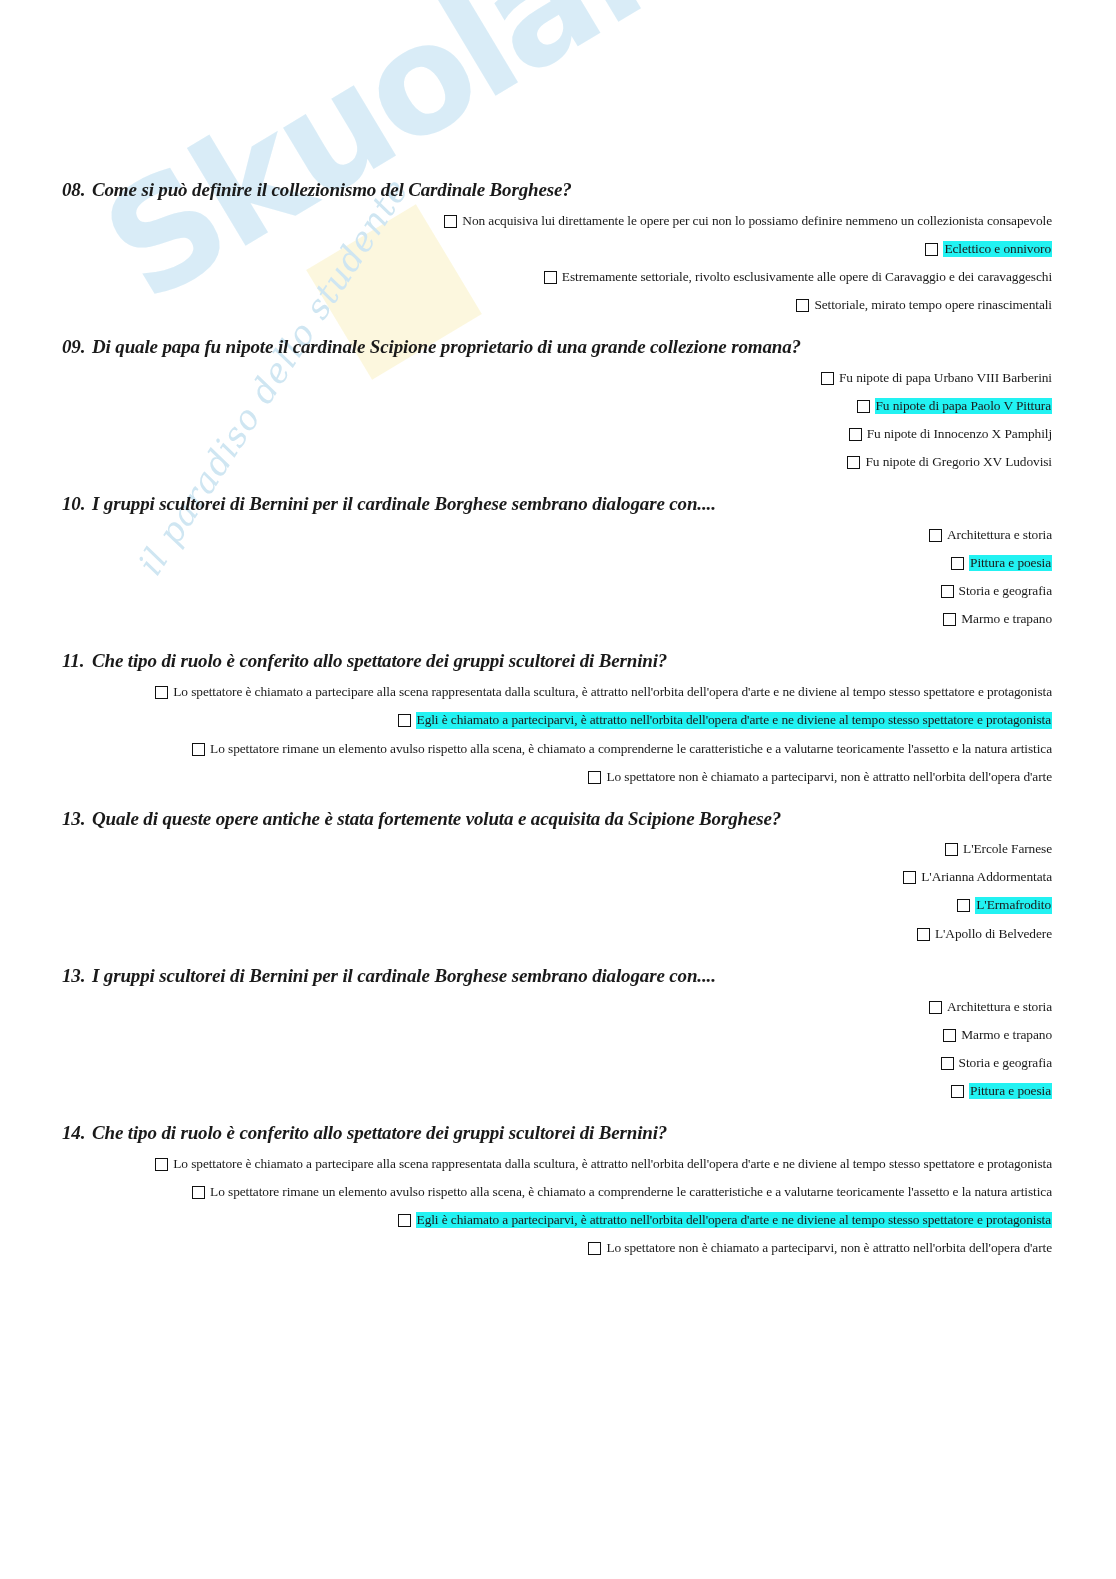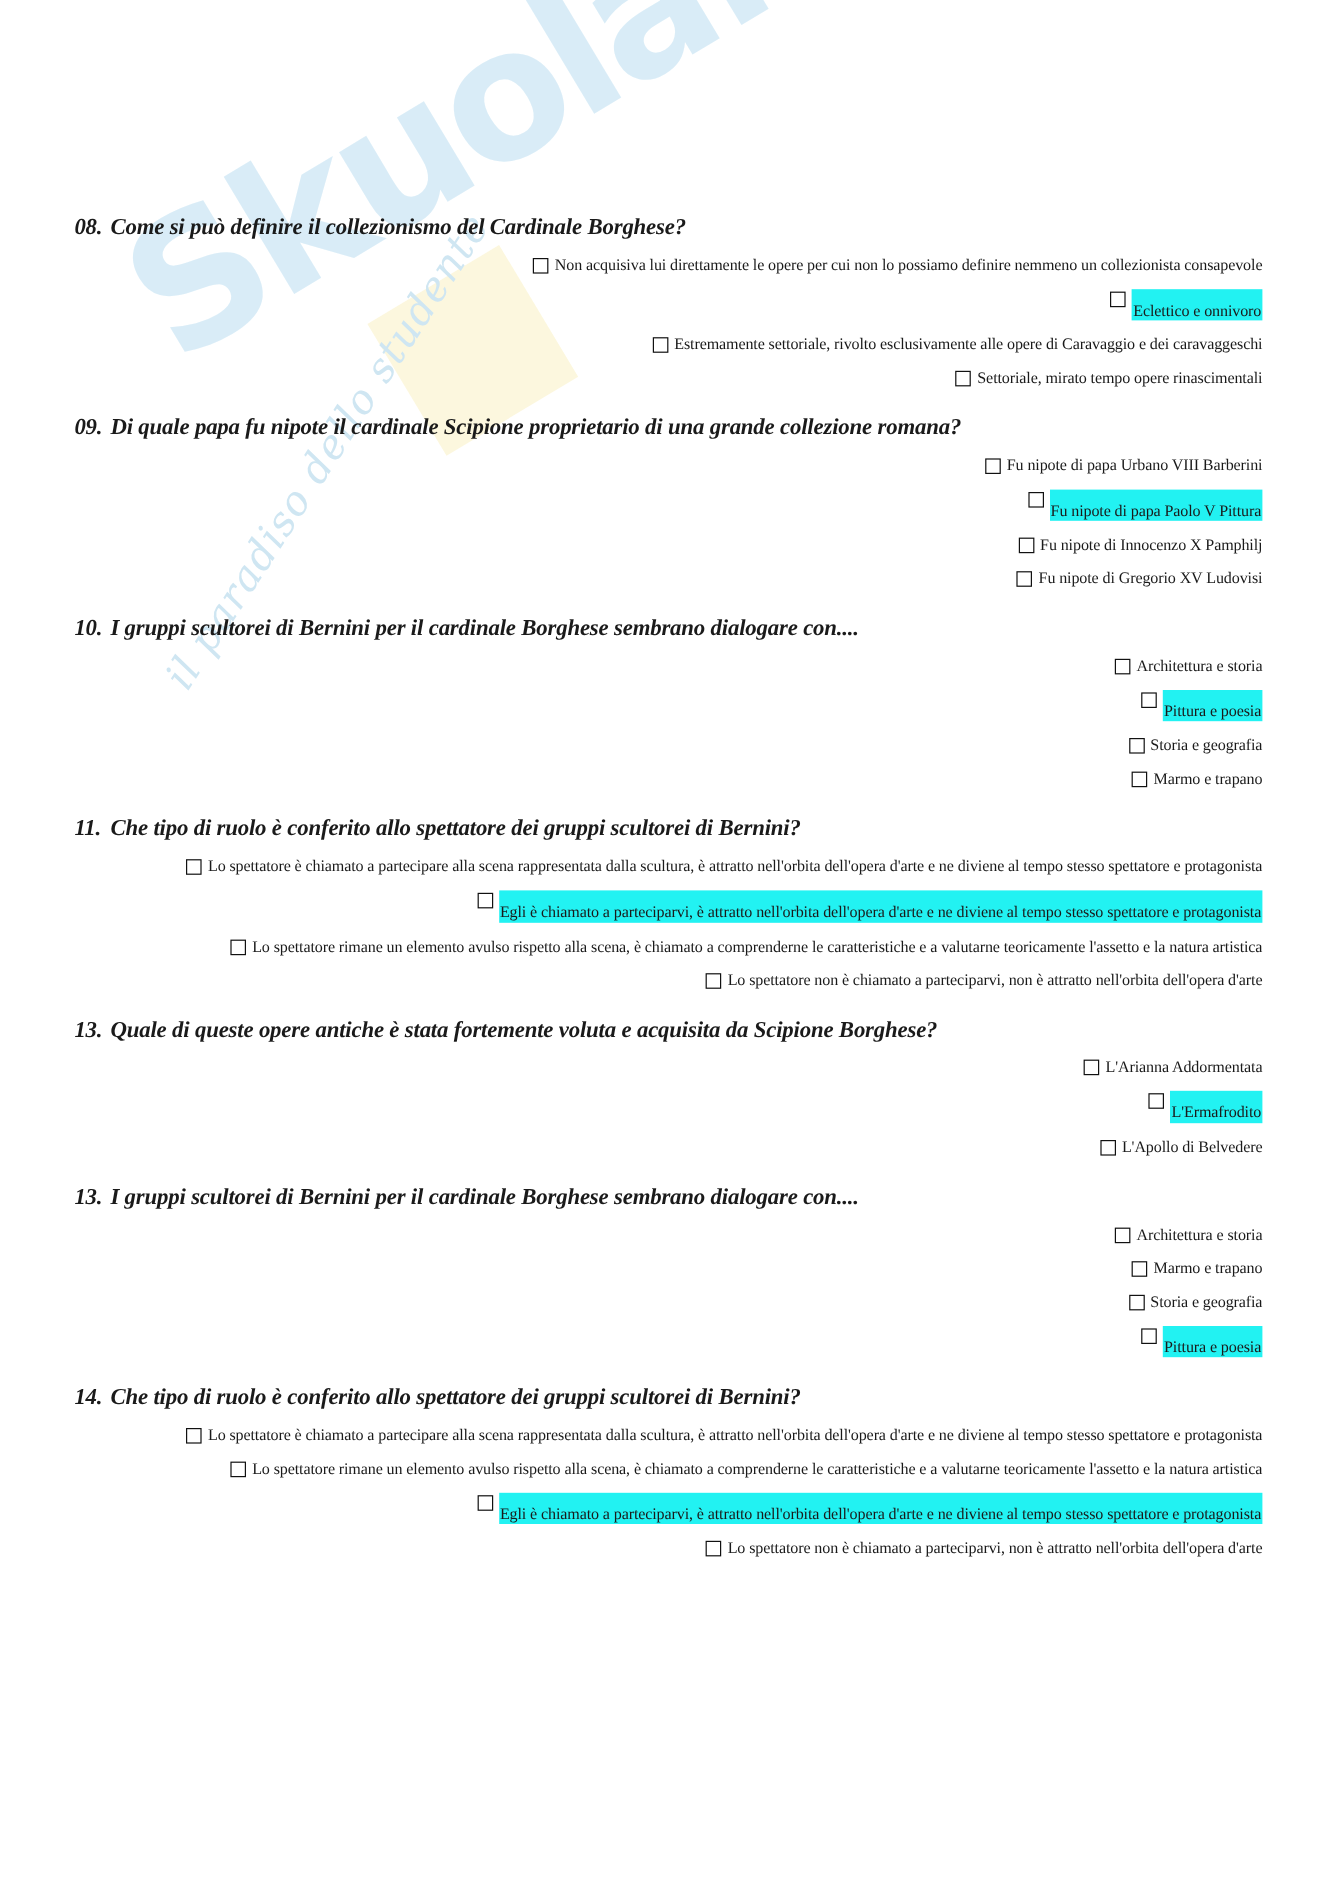--- a/index.html
+++ b/index.html
@@ -121,21 +121,21 @@
   }
 
   .option-text {
     font-size: 13.4px;
     line-height: 1.15;
     letter-spacing: -0.1px;
     white-space: nowrap;
   }
   .option-text.hl {
     background: #22f2f2;
-    padding: 10px 1px 1px 1px;
+    padding: 0 1px 1px 1px;
   }
 </style>
 </head>
 <body>
 
 <div id="watermark-layer">
   <div class="wm-diamond"></div>
   <div class="wm-brand">Skuola.net</div>
   <div class="wm-tag">il paradiso dello studente</div>
 </div>
@@ -230,20 +230,24 @@
           <span class="option-text">Lo spettatore non è chiamato a parteciparvi, non è attratto nell'orbita dell'opera d'arte</span>
         </div>
       </div>
       <div class="question-block">
         <div class="q-head">
           <span class="q-num">13.</span>
           <span class="q-text">Quale di queste opere antiche è stata fortemente voluta e acquisita da Scipione Borghese?</span>
         </div>
         <div class="option-row">
           <span class="checkbox"></span>
+          <span class="option-text">L'Ercole Farnese</span>
+        </div>
+        <div class="option-row">
+          <span class="checkbox"></span>
           <span class="option-text">L'Arianna Addormentata</span>
         </div>
         <div class="option-row">
           <span class="checkbox"></span>
           <span class="option-text hl">L'Ermafrodito</span>
         </div>
         <div class="option-row">
           <span class="checkbox"></span>
           <span class="option-text">L'Apollo di Belvedere</span>
         </div>

